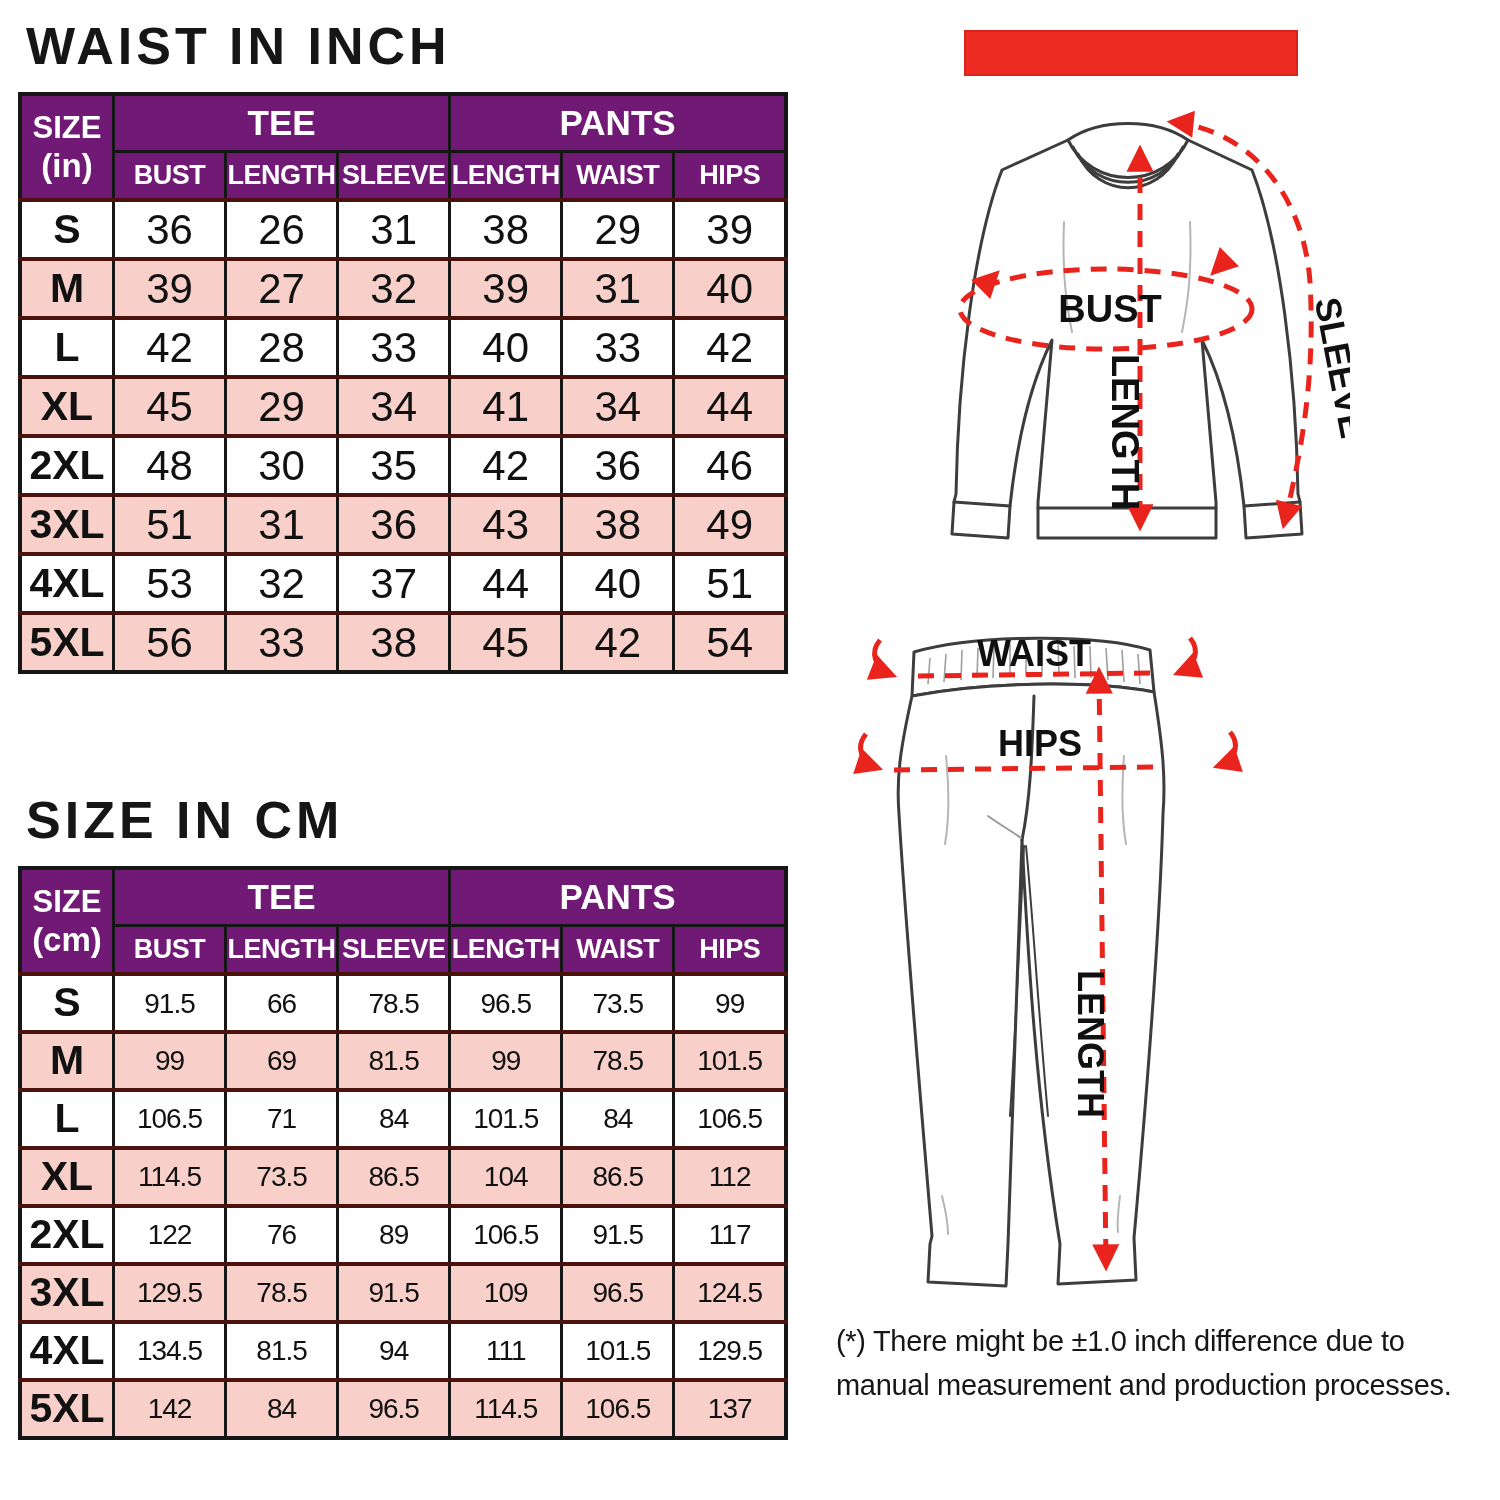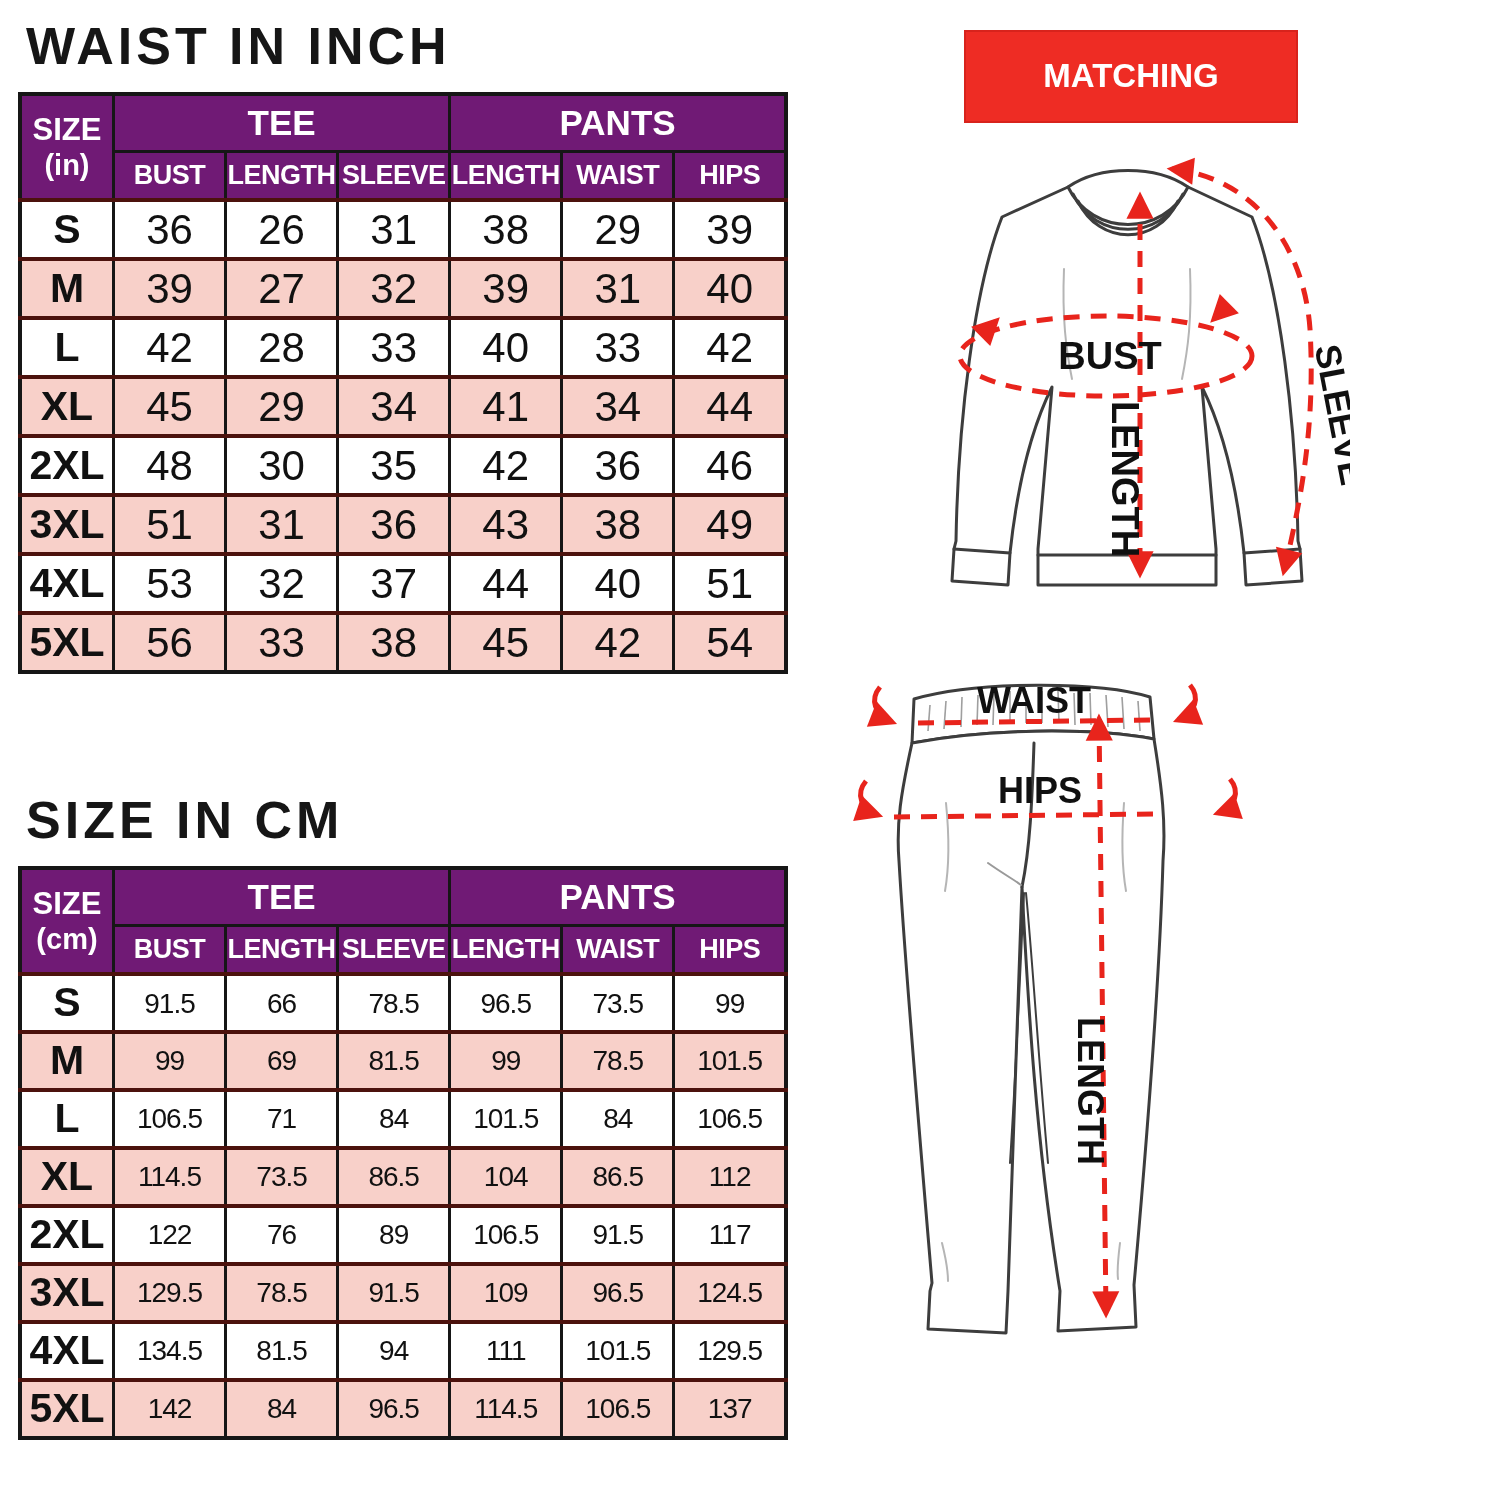--- a/index.html
+++ b/index.html
@@ -27,21 +27,21 @@
   table.size-table th, table.size-table td {
     border-left:3px solid #161616; border-right:3px solid #161616;
     text-align:center; vertical-align:middle; overflow:hidden;
   }
   table.size-table thead th {
     background:#701a75; color:#ffffff; font-weight:bold;
     border-bottom:3px solid #161616;
   }
   th.size-head { padding:2px 0; }
   th.size-head .sz { display:block; font-size:31px; line-height:1.2; }
-  th.size-head .unit { display:block; font-size:29px; line-height:1.2; }
+  th.size-head .unit { display:block; font-size:33px; line-height:1.2; }
   th.group-head { font-size:35px; padding:7px 0; }
   th.sub-head { font-size:27px; padding:7px 0; letter-spacing:-0.5px; }
 
   tbody tr { border-top:4px solid #4c120d; background:#ffffff; }
   tbody tr.alt { background:#f8d0c9; }
   tbody th { font-size:41px; font-weight:bold; padding:4px 0; line-height:1.12; }
   tbody td { font-size:42px; font-weight:normal; padding:4px 0; line-height:1.12; }
   table.cm tbody td { font-size:28px; letter-spacing:-1px; }
 
   .badge {
@@ -278,21 +278,20 @@
           <td>137</td>
         </tr>
       </tbody>
   </table>
 
 </div>
 
 <div class="right-col">
 
   <div class="badge">
-    <div>MATCHING</div>
   </div>
 
   <div class="tee-wrap">
     <svg width="420" height="460" viewBox="0 0 420 460">
       <defs>
         <marker id="arr" viewBox="0 0 12 12" refX="9" refY="6" markerWidth="6.5" markerHeight="6.5" orient="auto-start-reverse">
           <path d="M1,1 L11,6 L1,11 Z" fill="#e8241c"></path>
         </marker>
       </defs>
 
@@ -385,14 +384,18 @@
         <path d="M 392,156 C 402,168 398,184 380,190" marker-end="url(#arr)"></path>
         <path d="M 261,96 L 268,690" stroke-dasharray="16 11" marker-start="url(#arr)" marker-end="url(#arr)"></path>
       </g>
 
       <text class="diagram-label" x="196" y="90" font-size="36" text-anchor="middle">WAIST</text>
       <text class="diagram-label" x="202" y="180" font-size="36" text-anchor="middle">HIPS</text>
       <text class="diagram-label" font-size="36" text-anchor="middle" transform="translate(240,468) rotate(90)">LENGTH</text>
     </svg>
   </div>
 
+  <div class="footnote">
+    <div>(*) There might be ±1.0 inch difference due to</div>
+    <div>manual measurement and production processes.</div>
+  </div>
 
 </div>
 
 </body></html>

